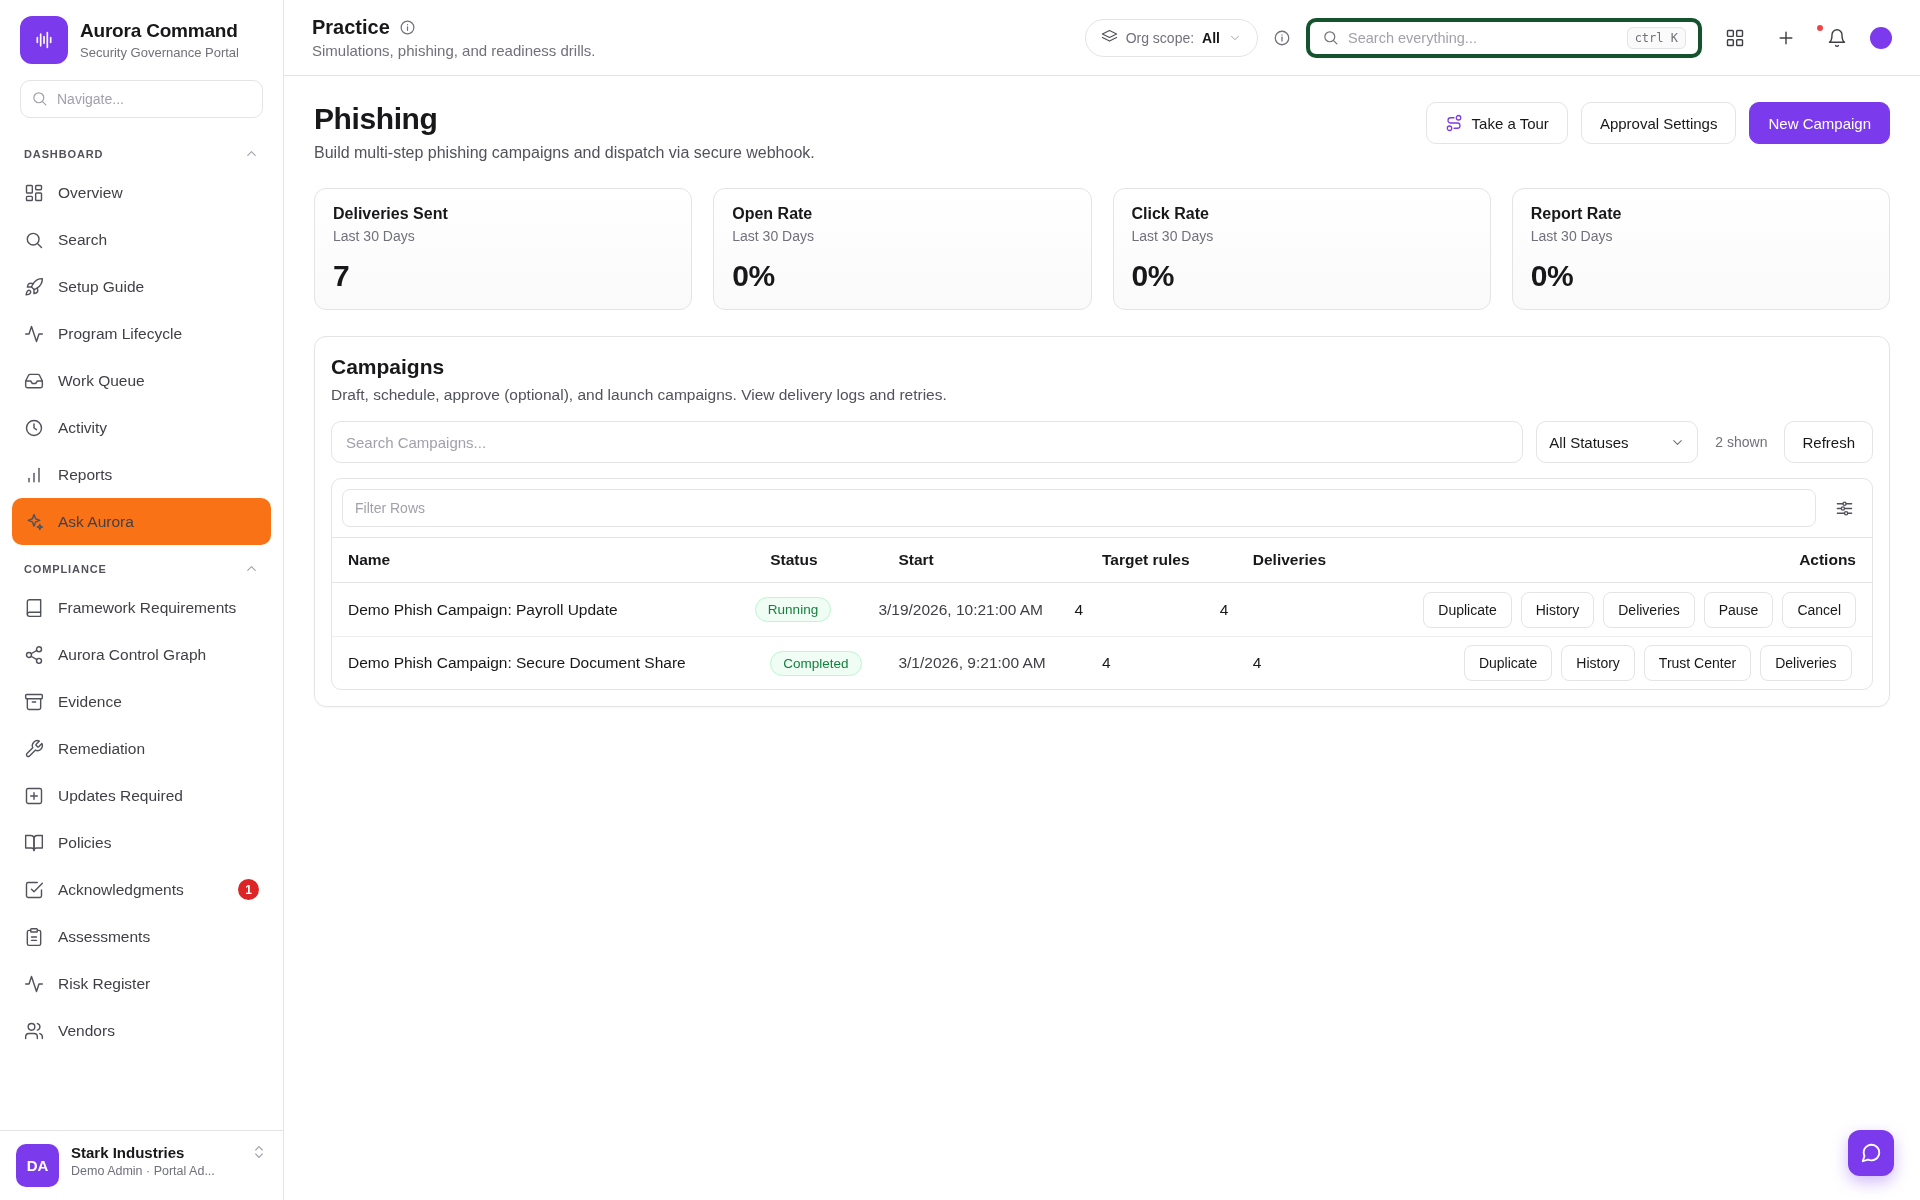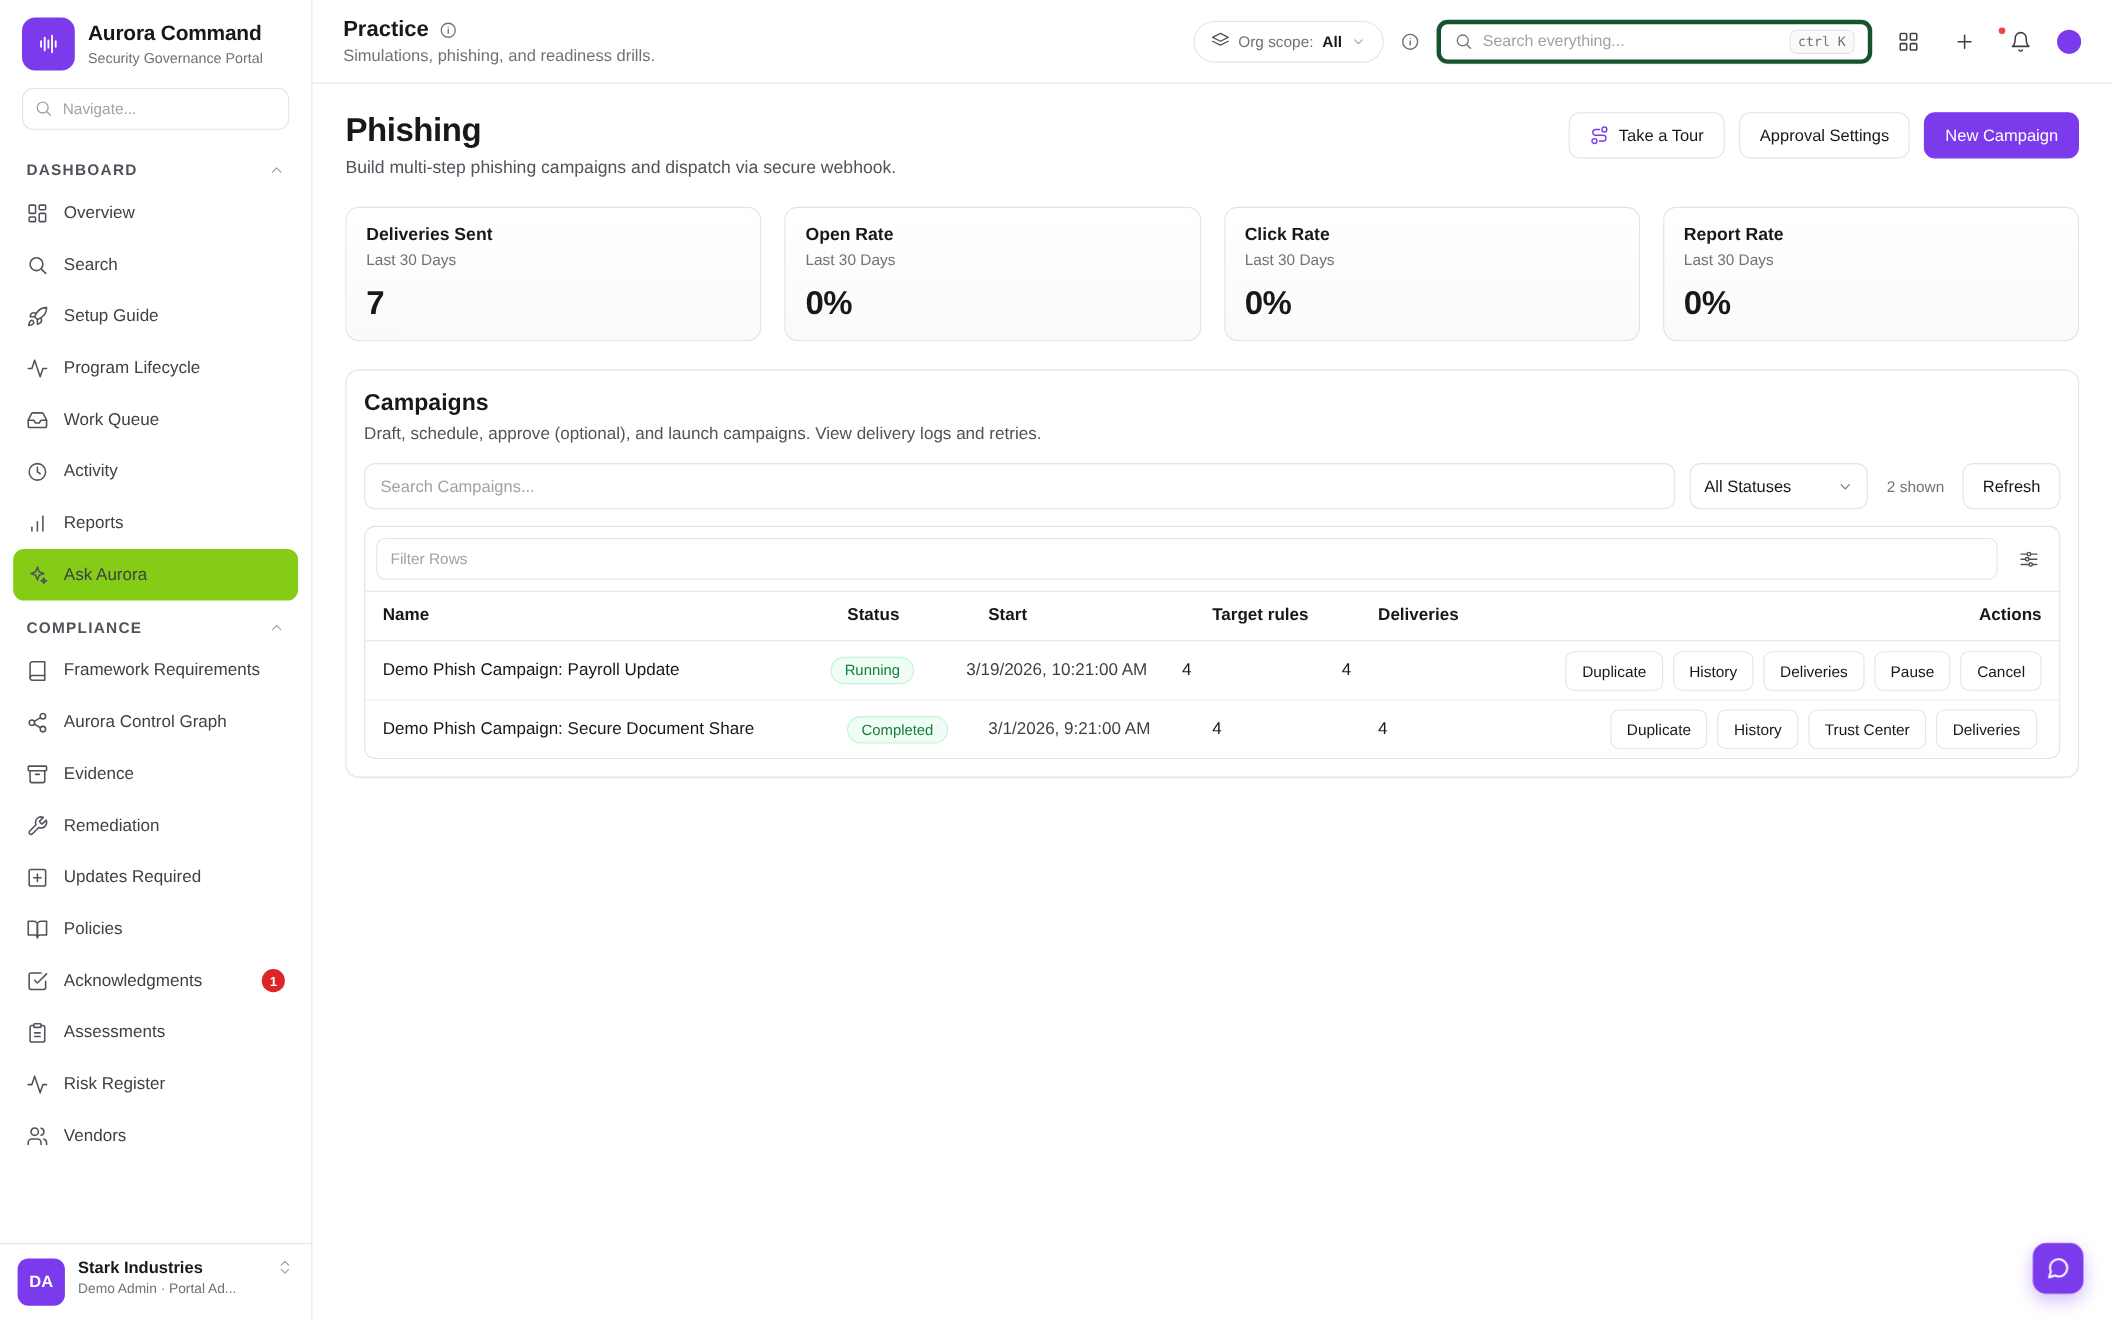--- a/index.html
+++ b/index.html
@@ -25,27 +25,27 @@
                 display: flex; align-items: center; justify-content: center; color: #fff; }
   .brand-logo .ico { stroke-width: 2; }
   .brand-name { font-size: 19px; font-weight: 700; letter-spacing: -0.2px; }
   .brand-sub { font-size: 13px; color: #71717a; margin-top: 3px; }
   .nav-search { margin: 8px 20px 12px; position: relative; }
   .nav-search input { width: 100%; height: 38px; border: 1px solid #e4e4e7; border-radius: 10px;
                       padding: 0 12px 0 36px; font-size: 14px; color: #18181b; background: #fff; }
   .nav-search .ico { position: absolute; left: 11px; top: 10px; width: 17px; height: 17px; color: #a1a1aa; }
   .nav-scroll { flex: 1; overflow: hidden; padding: 0 12px; }
   .section-label { display: flex; align-items: center; justify-content: space-between;
-                   padding: 16px 12px 8px; font-size: 14px; font-weight: 700; letter-spacing: 0.08em;
+                   padding: 16px 12px 8px; font-size: 11px; font-weight: 700; letter-spacing: 0.08em;
                    text-transform: uppercase; color: #52525b; cursor: pointer; }
   .section-label .ico { width: 15px; height: 15px; color: #a1a1aa; }
   .nav-item { display: flex; align-items: center; gap: 14px; height: 47px; padding: 0 12px;
               border-radius: 10px; font-size: 15.5px; color: #3f3f46; cursor: pointer; }
   .nav-item svg { color: #52525b; }
-  .nav-item.active { background: #84cc16; text-align: right; }
+  .nav-item.active { background: #f97316; text-align: right; }
   .nav-badge { margin-left: auto; min-width: 21px; height: 21px; padding: 0 6px; border-radius: 999px;
                background: #dc2626; color: #fff; font-size: 12px; font-weight: 700;
                display: flex; align-items: center; justify-content: center; }
   .user-card { margin-top: auto; border-top: 1px solid #e4e4e7; padding: 13px 16px;
                display: flex; align-items: flex-start; gap: 12px; cursor: pointer; }
   .user-avatar { width: 43px; height: 43px; border-radius: 10px; background: #7c3aed; color: #fff;
                  font-size: 15px; font-weight: 700; display: flex; align-items: center; justify-content: center; }
   .user-name { font-size: 15px; font-weight: 600; }
   .user-role { font-size: 12.5px; color: #71717a; margin-top: 3px; }
   .user-card .chev { margin-left: auto; color: #a1a1aa; }

